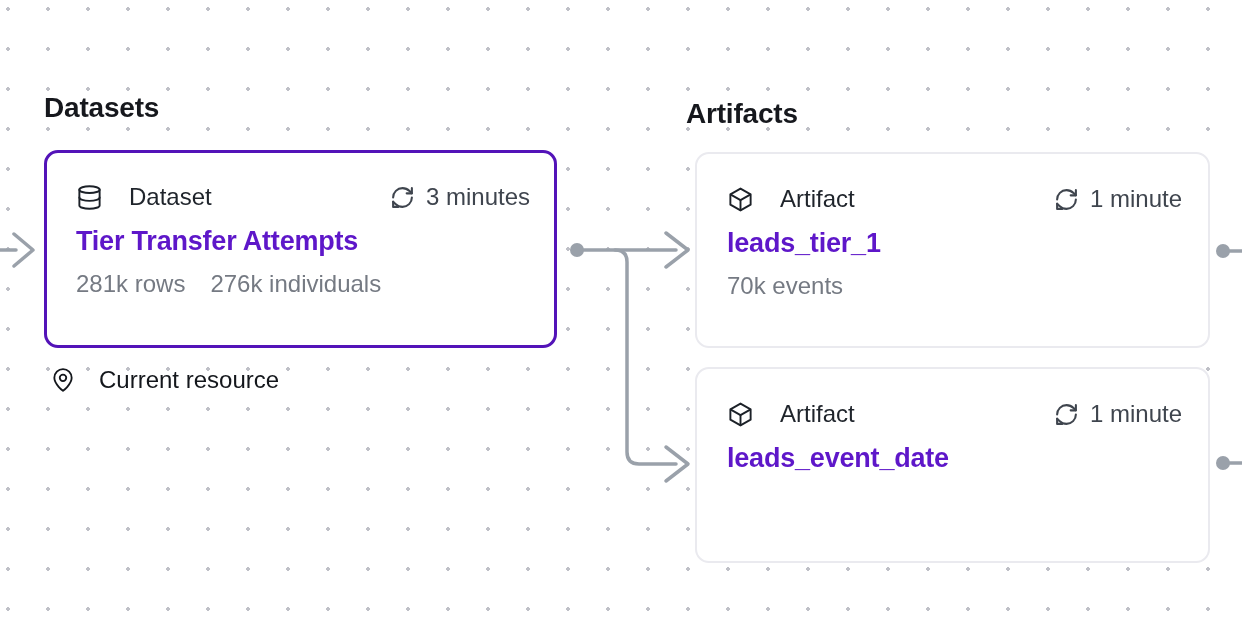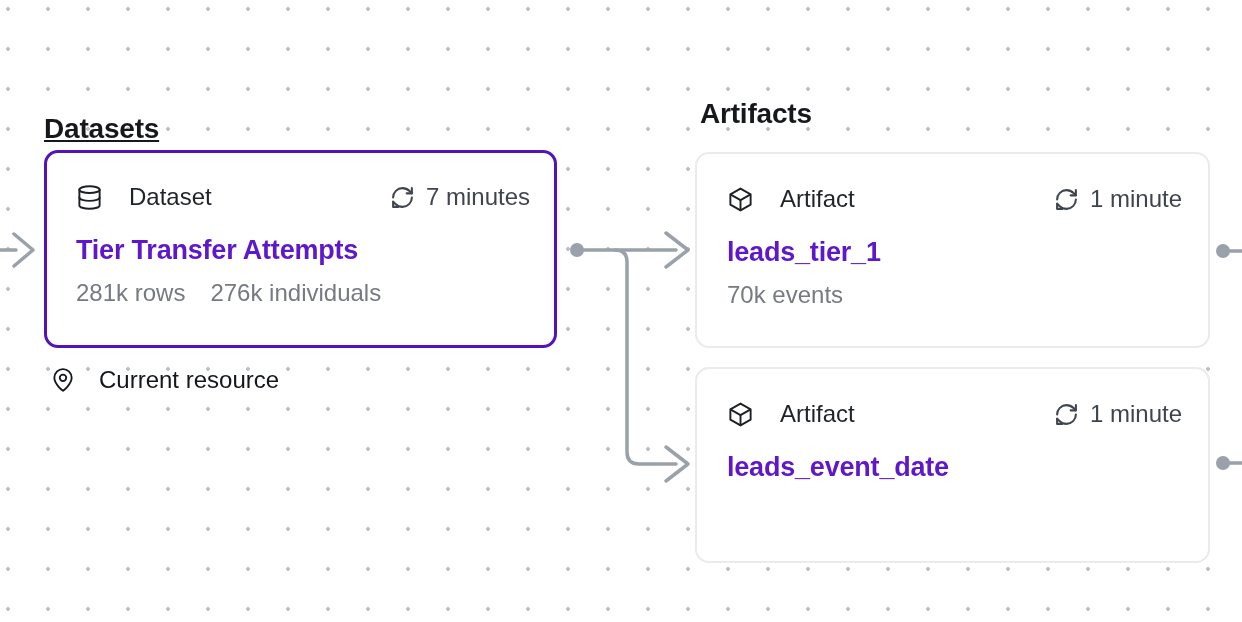--- a/index.html
+++ b/index.html
@@ -18,22 +18,22 @@
     background-size: 40px 40px;
     background-position: 28px 29px;
   }
   .section-heading {
     position: absolute;
     font-size: 28px;
     font-weight: 700;
     color: #16181d;
     letter-spacing: -0.2px;
   }
-  #heading-datasets { left: 44px; top: 113px; text-decoration: underline; }
-  #heading-artifacts { left: 700px; top: 98px; }
+  #heading-datasets { left: 44px; top: 92px; }
+  #heading-artifacts { left: 686px; top: 98px; }
 
   .node-card {
     position: absolute;
     background: #ffffff;
     border-radius: 14px;
     padding: 31px 26px 13px 30px;
     display: flex;
     flex-direction: column;
   }
   #dataset-card {
@@ -65,21 +65,21 @@
   .refresh-icon { width: 25px; height: 25px; color: #3f454e; display: block; }
   .type-label {
     font-size: 24px;
     color: #1f242b;
   }
   .refresh-label {
     font-size: 24px;
     color: #3f454e;
   }
   .card-title {
-    margin-top: 24px;
+    margin-top: 15px;
     font-size: 27px;
     font-weight: 600;
     color: #5e17c9;
     letter-spacing: -0.2px;
     text-decoration: none;
     align-self: flex-start;
     cursor: pointer;
   }
   .card-stats {
     margin-top: 13px;
@@ -141,21 +141,21 @@
         </svg>
         <span class="type-label">Dataset</span>
       </div>
       <div class="refresh-group">
         <svg class="refresh-icon" viewBox="0 0 24 24" fill="none" stroke="currentColor" stroke-width="2" stroke-linecap="round" stroke-linejoin="round">
           <path d="M3 12a9 9 0 0 1 9-9 9.75 9.75 0 0 1 6.74 2.74L21 8"></path>
           <path d="M21 3v5h-5"></path>
           <path d="M21 12a9 9 0 0 1-9 9 9.75 9.75 0 0 1-6.74-2.74L3 16"></path>
           <path d="M8 21H3v-5"></path>
         </svg>
-        <span class="refresh-label">7 minutes</span>
+        <span class="refresh-label">3 minutes</span>
       </div>
     </div>
     <a class="card-title">Tier Transfer Attempts</a>
     <div class="card-stats">
       <span>281k rows</span>
       <span>276k individuals</span>
     </div>
   </div>
 
   <div id="legend">

